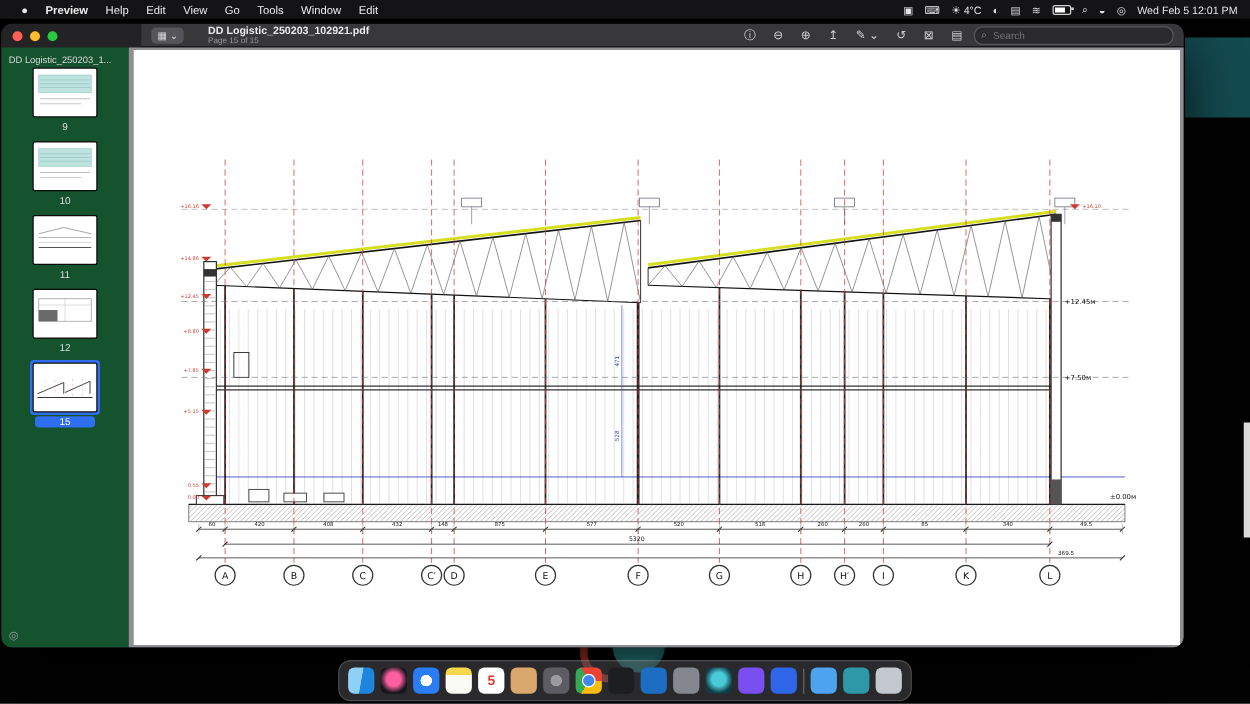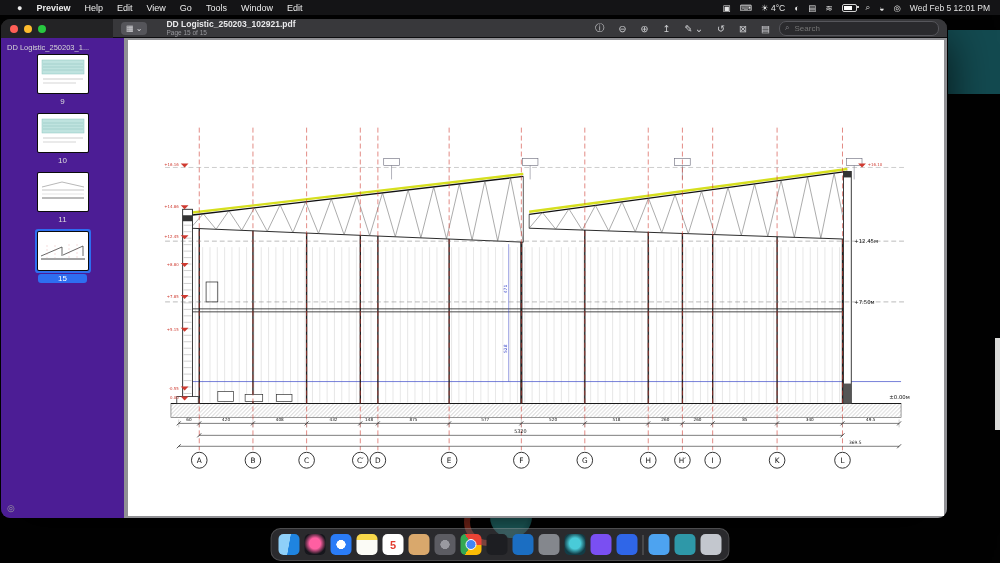--- a/index.html
+++ b/index.html
@@ -43,21 +43,21 @@
   .tbtn{color:#cfd0d3;font-size:9.5px;height:14px;display:flex;align-items:center;padding:0 4px;
         border-radius:4px;white-space:nowrap}
   .searchf{width:148px;height:13px;background:#2a2a2d;border:1px solid #56565b;border-radius:7px;
            display:flex;align-items:center;padding:0 5px;gap:3px;flex:none}
   .searchf input{flex:1;min-width:0;background:transparent;border:none;outline:none;color:#c9c9cd;
            font-size:8px;font-family:"Liberation Sans",sans-serif}
   .searchf .sg{color:#94949a;font-size:8px}
 
   
   .wbody{flex:1;display:flex;min-height:0}
-  .sidebar{width:123px;background:#4c1d95;flex:none;position:relative}
+  .sidebar{width:102px;background:#14532d;flex:none;position:relative}
   .doclabel{color:#d6d6d8;font-size:7.5px;padding:5px 6px 3px 6px;white-space:nowrap;overflow:hidden}
   .thumbs{display:flex;flex-direction:column;align-items:center}
   .thumb{display:flex;flex-direction:column;align-items:center;margin-bottom:7px;cursor:default}
   .thumb .timg{width:50px;height:38px;background:#fff;border-radius:1px;box-shadow:0 0 0 1px #0b0b0b}
   .thumb.sel .timg{box-shadow:0 0 0 1px #0b0b0b,0 0 0 3px #2e6ef0}
   .thumb .plabel{font-size:8px;color:#dcdcde;margin-top:3px;height:11px;display:flex;align-items:center}
   .thumb.sel .plabel span{background:#2e6ef0;color:#fff;border-radius:3px;padding:0 20px}
   .corner-ic{position:absolute;left:6px;bottom:5px;color:#9a9a9e;font-size:9px}
 
   .content{flex:1;background:#909094;position:relative;min-width:0}
@@ -172,20 +172,31 @@
           </div>
           <div class="thumb">
             <div class="timg"><svg viewBox="0 0 50 38" width="50" height="38">
                 <path d="M4,14 L24,9 L46,14" fill="none" stroke="#888" stroke-width="0.6"></path>
                 <line x1="4" y1="17" x2="46" y2="17" stroke="#888" stroke-width="0.5"></line>
                 <line x1="4" y1="25" x2="46" y2="25" stroke="#555" stroke-width="0.8"></line>
                 <line x1="4" y1="21" x2="46" y2="21" stroke="#bbb" stroke-width="0.4"></line>
               </svg></div>
             <div class="plabel">
               <span>11</span>
+            </div>
+          </div>
+          <div class="thumb">
+            <div class="timg"><svg viewBox="0 0 50 38" width="50" height="38">
+                <rect x="4" y="7" width="42" height="18" fill="none" stroke="#999" stroke-width="0.6"></rect>
+                <rect x="4" y="16" width="15" height="9" fill="#6a6a6a"></rect>
+                <line x1="4" y1="12" x2="46" y2="12" stroke="#bbb" stroke-width="0.4"></line>
+                <line x1="25" y1="7" x2="25" y2="25" stroke="#bbb" stroke-width="0.4"></line>
+              </svg></div>
+            <div class="plabel">
+              <span>12</span>
             </div>
           </div>
           <div class="thumb sel">
             <div class="timg"><svg viewBox="0 0 50 38" width="50" height="38">
                 <path d="M3,24 L24,15 L24,24 M25,23 L45,14 L45,24" fill="none" stroke="#444" stroke-width="0.8"></path>
                 <line x1="3" y1="27" x2="47" y2="27" stroke="#333" stroke-width="0.9"></line>
                 <line x1="9" y1="13" x2="9" y2="26" stroke="#d88" stroke-width="0.3" stroke-dasharray="2,2"></line>
                 <line x1="17" y1="13" x2="17" y2="26" stroke="#d88" stroke-width="0.3" stroke-dasharray="2,2"></line>
                 <line x1="31" y1="12" x2="31" y2="26" stroke="#d88" stroke-width="0.3" stroke-dasharray="2,2"></line>
                 <line x1="39" y1="12" x2="39" y2="26" stroke="#d88" stroke-width="0.3" stroke-dasharray="2,2"></line>

